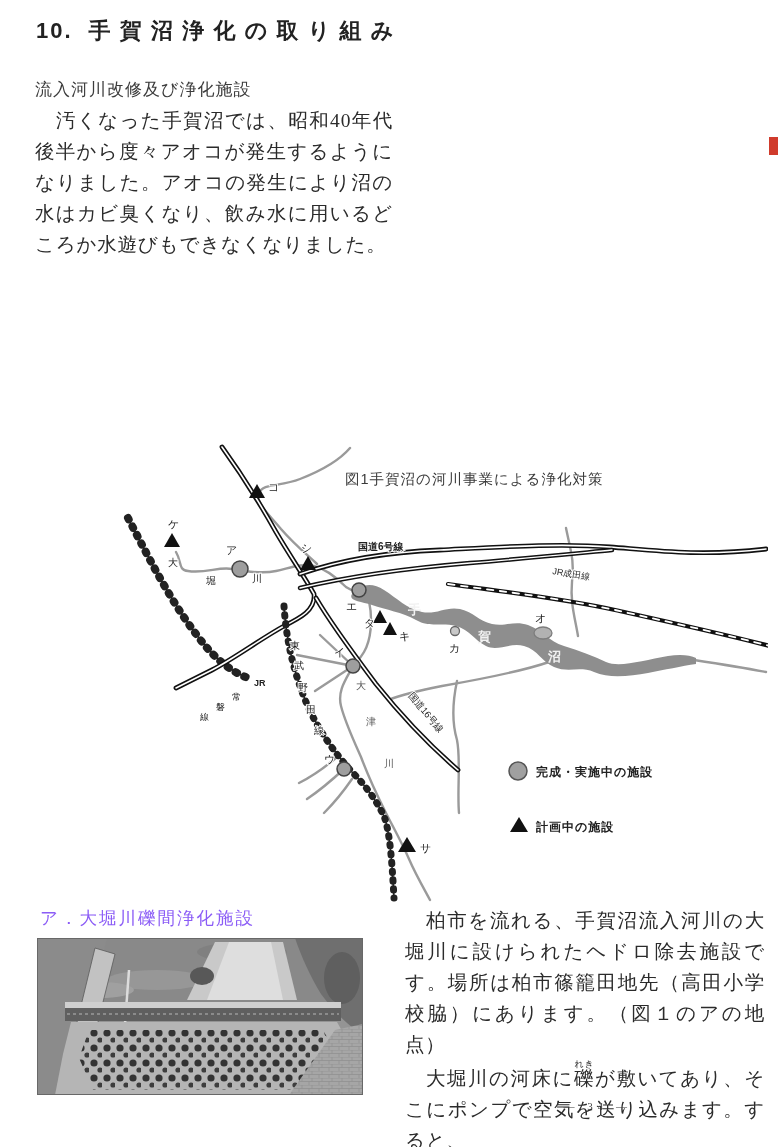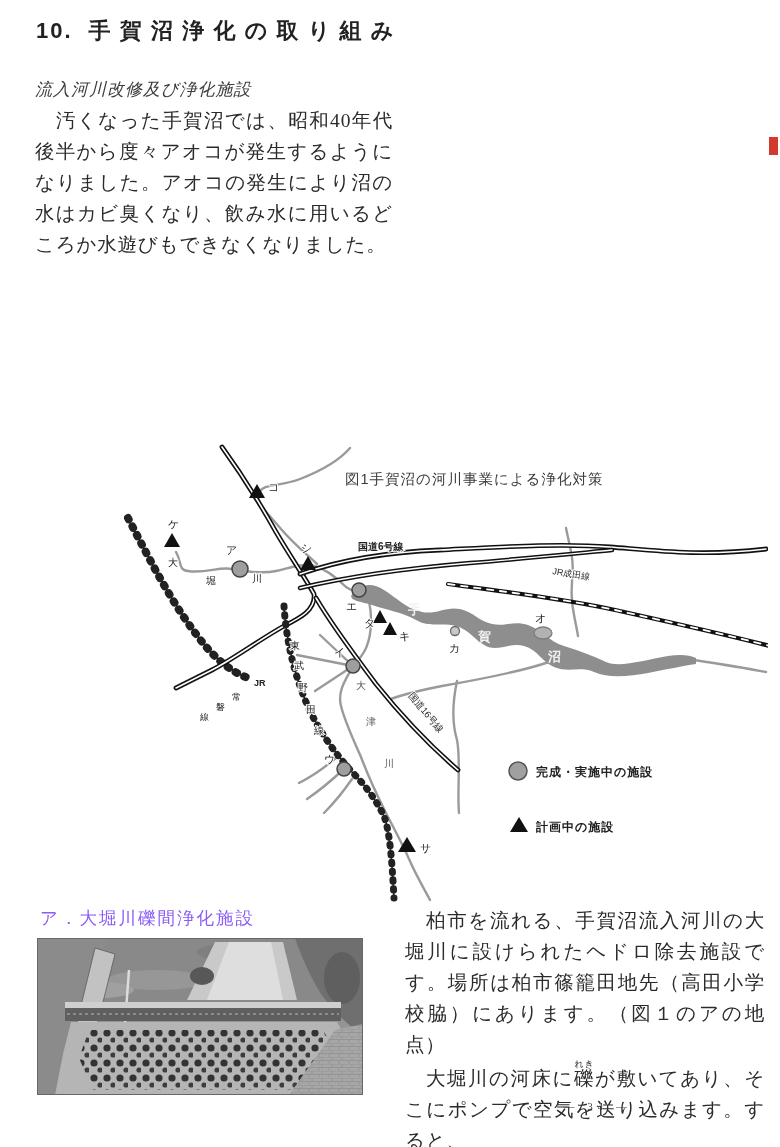--- a/index.html
+++ b/index.html
@@ -12,21 +12,21 @@
     font-family:"Liberation Sans","DejaVu Sans",sans-serif;
     font-size:22px;font-weight:600;color:#222;white-space:nowrap;
   }
   .page-title .num{letter-spacing:2px;margin-right:16px;}
   .page-title .txt{letter-spacing:0.42em;}
   .columns{position:absolute;left:35px;top:74px;width:730px;display:flex;gap:14px;}
   .col{width:358px;font-size:19.5px;line-height:31px;text-align:justify;letter-spacing:0.8px;color:#2b2b2b;}
   .col p{margin:0;}
   .col-heading{
     font-family:"Liberation Sans","DejaVu Sans",sans-serif;
-    font-size:17px;color:#3c3c3c;letter-spacing:1px;font-style:italic;
+    font-size:17px;color:#3c3c3c;letter-spacing:1px;
   }
   .photo-caption{
     position:absolute;left:40px;top:906px;
     font-family:"Liberation Sans","DejaVu Sans",sans-serif;
     font-size:17.5px;color:#8b5cf6;letter-spacing:2px;white-space:nowrap;
   }
   .bottom-text{
     position:absolute;left:405px;top:905px;width:360px;
     font-size:19.5px;line-height:31px;text-align:justify;letter-spacing:0.8px;color:#2b2b2b;
   }

